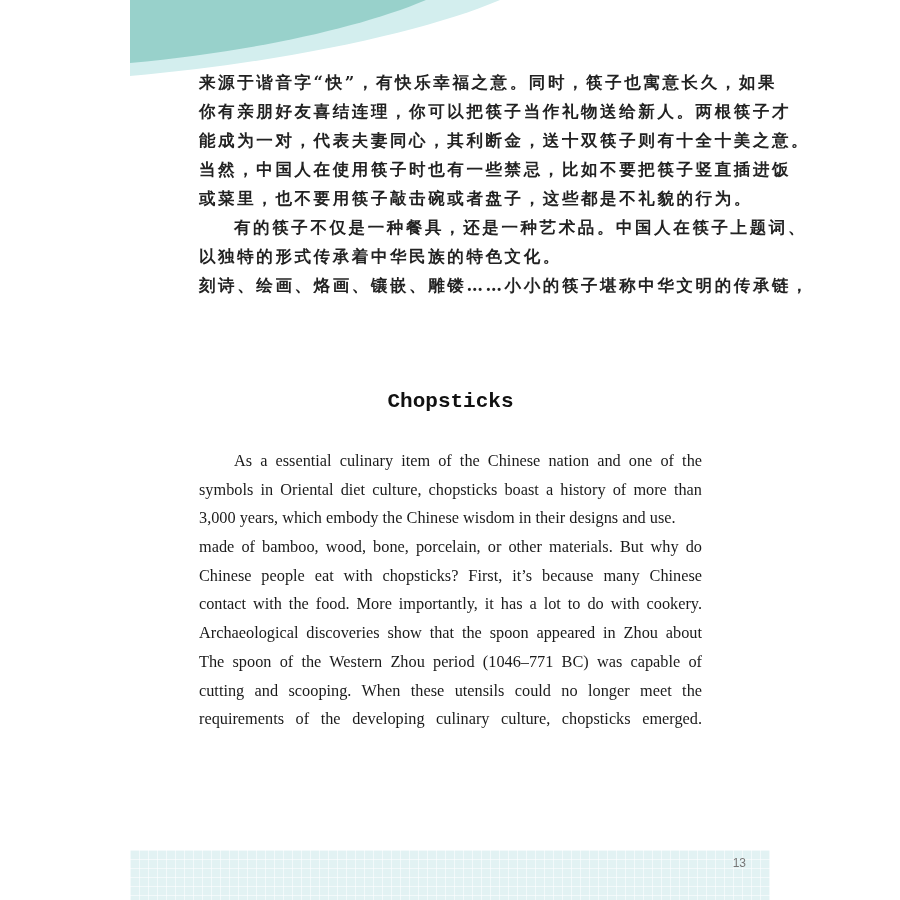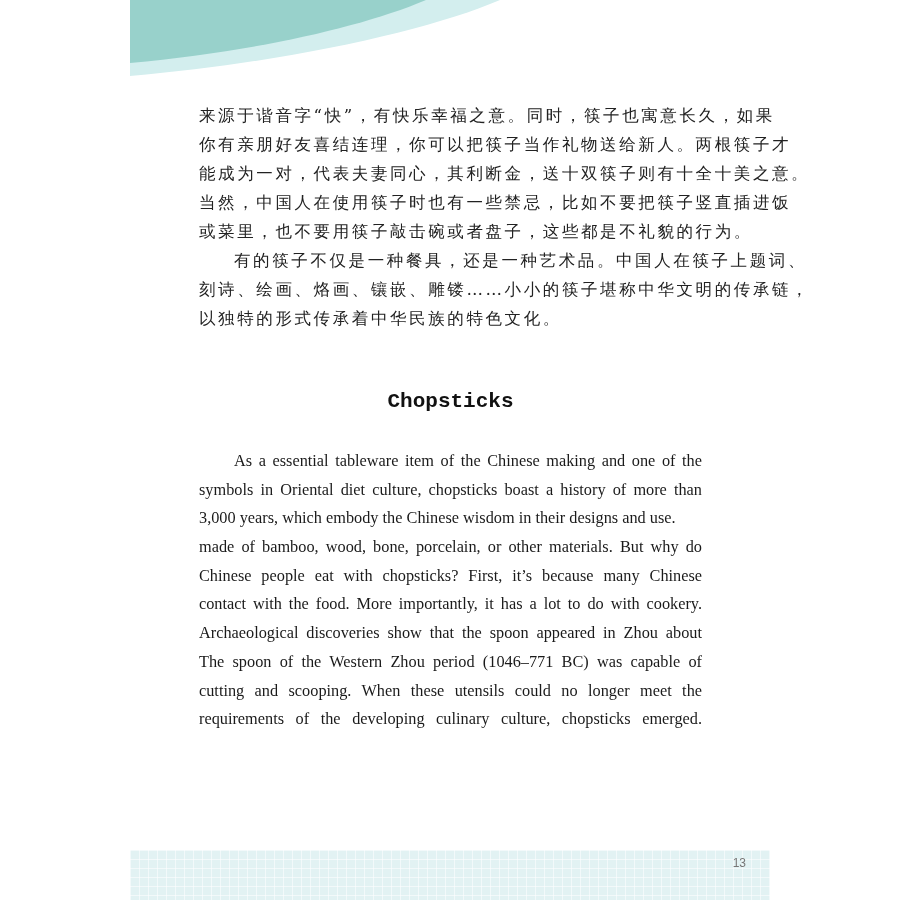--- a/index.html
+++ b/index.html
@@ -42,35 +42,35 @@
 </head>
 <body>
 
 <div class="page">
   <svg class="deco-top" viewBox="0 0 640 90" width="640" height="90">
     <path d="M0,0 L370,0 C300,30 160,62 0,76 Z" fill="#d3eeee"></path>
     <path d="M0,0 L296,0 C230,28 120,52 0,63 Z" fill="#98d1cb"></path>
   </svg>
 </div>
 
-<div class="cn-text" style="top:101px;">
+<div class="cn-text" style="top:68px;font-weight:bold;">
   <div class="cn-line">来源于谐音字“快”，有快乐幸福之意。同时，筷子也寓意长久，如果</div>
   <div class="cn-line">你有亲朋好友喜结连理，你可以把筷子当作礼物送给新人。两根筷子才</div>
   <div class="cn-line">能成为一对，代表夫妻同心，其利断金，送十双筷子则有十全十美之意。</div>
   <div class="cn-line">当然，中国人在使用筷子时也有一些禁忌，比如不要把筷子竖直插进饭</div>
   <div class="cn-line">或菜里，也不要用筷子敲击碗或者盘子，这些都是不礼貌的行为。</div>
   <div class="cn-line indent">有的筷子不仅是一种餐具，还是一种艺术品。中国人在筷子上题词、</div>
+  <div class="cn-line">以独特的形式传承着中华民族的特色文化。</div>
   <div class="cn-line">刻诗、绘画、烙画、镶嵌、雕镂……小小的筷子堪称中华文明的传承链，</div>
-  <div class="cn-line">以独特的形式传承着中华民族的特色文化。</div>
 </div>
 
 <div class="title">Chopsticks</div>
 
 <div class="en-text">
-  <div class="en-line indent">As a essential tableware item of the Chinese making and one of the</div>
+  <div class="en-line indent">As a essential culinary item of the Chinese nation and one of the</div>
   <div class="en-line">symbols in Oriental diet culture, chopsticks boast a history of more than</div>
   <div class="en-line last">3,000 years, which embody the Chinese wisdom in their designs and use.</div>
   <div class="en-line">made of bamboo, wood, bone, porcelain, or other materials. But why do</div>
   <div class="en-line">Chinese people eat with chopsticks? First, it’s because many Chinese</div>
   <div class="en-line">contact with the food. More importantly, it has a lot to do with cookery.</div>
   <div class="en-line">Archaeological discoveries show that the spoon appeared in Zhou about</div>
   <div class="en-line">The spoon of the Western Zhou period (1046–771 BC) was capable of</div>
   <div class="en-line">cutting and scooping. When these utensils could no longer meet the</div>
   <div class="en-line">requirements of the developing culinary culture, chopsticks emerged.</div>
 </div>

